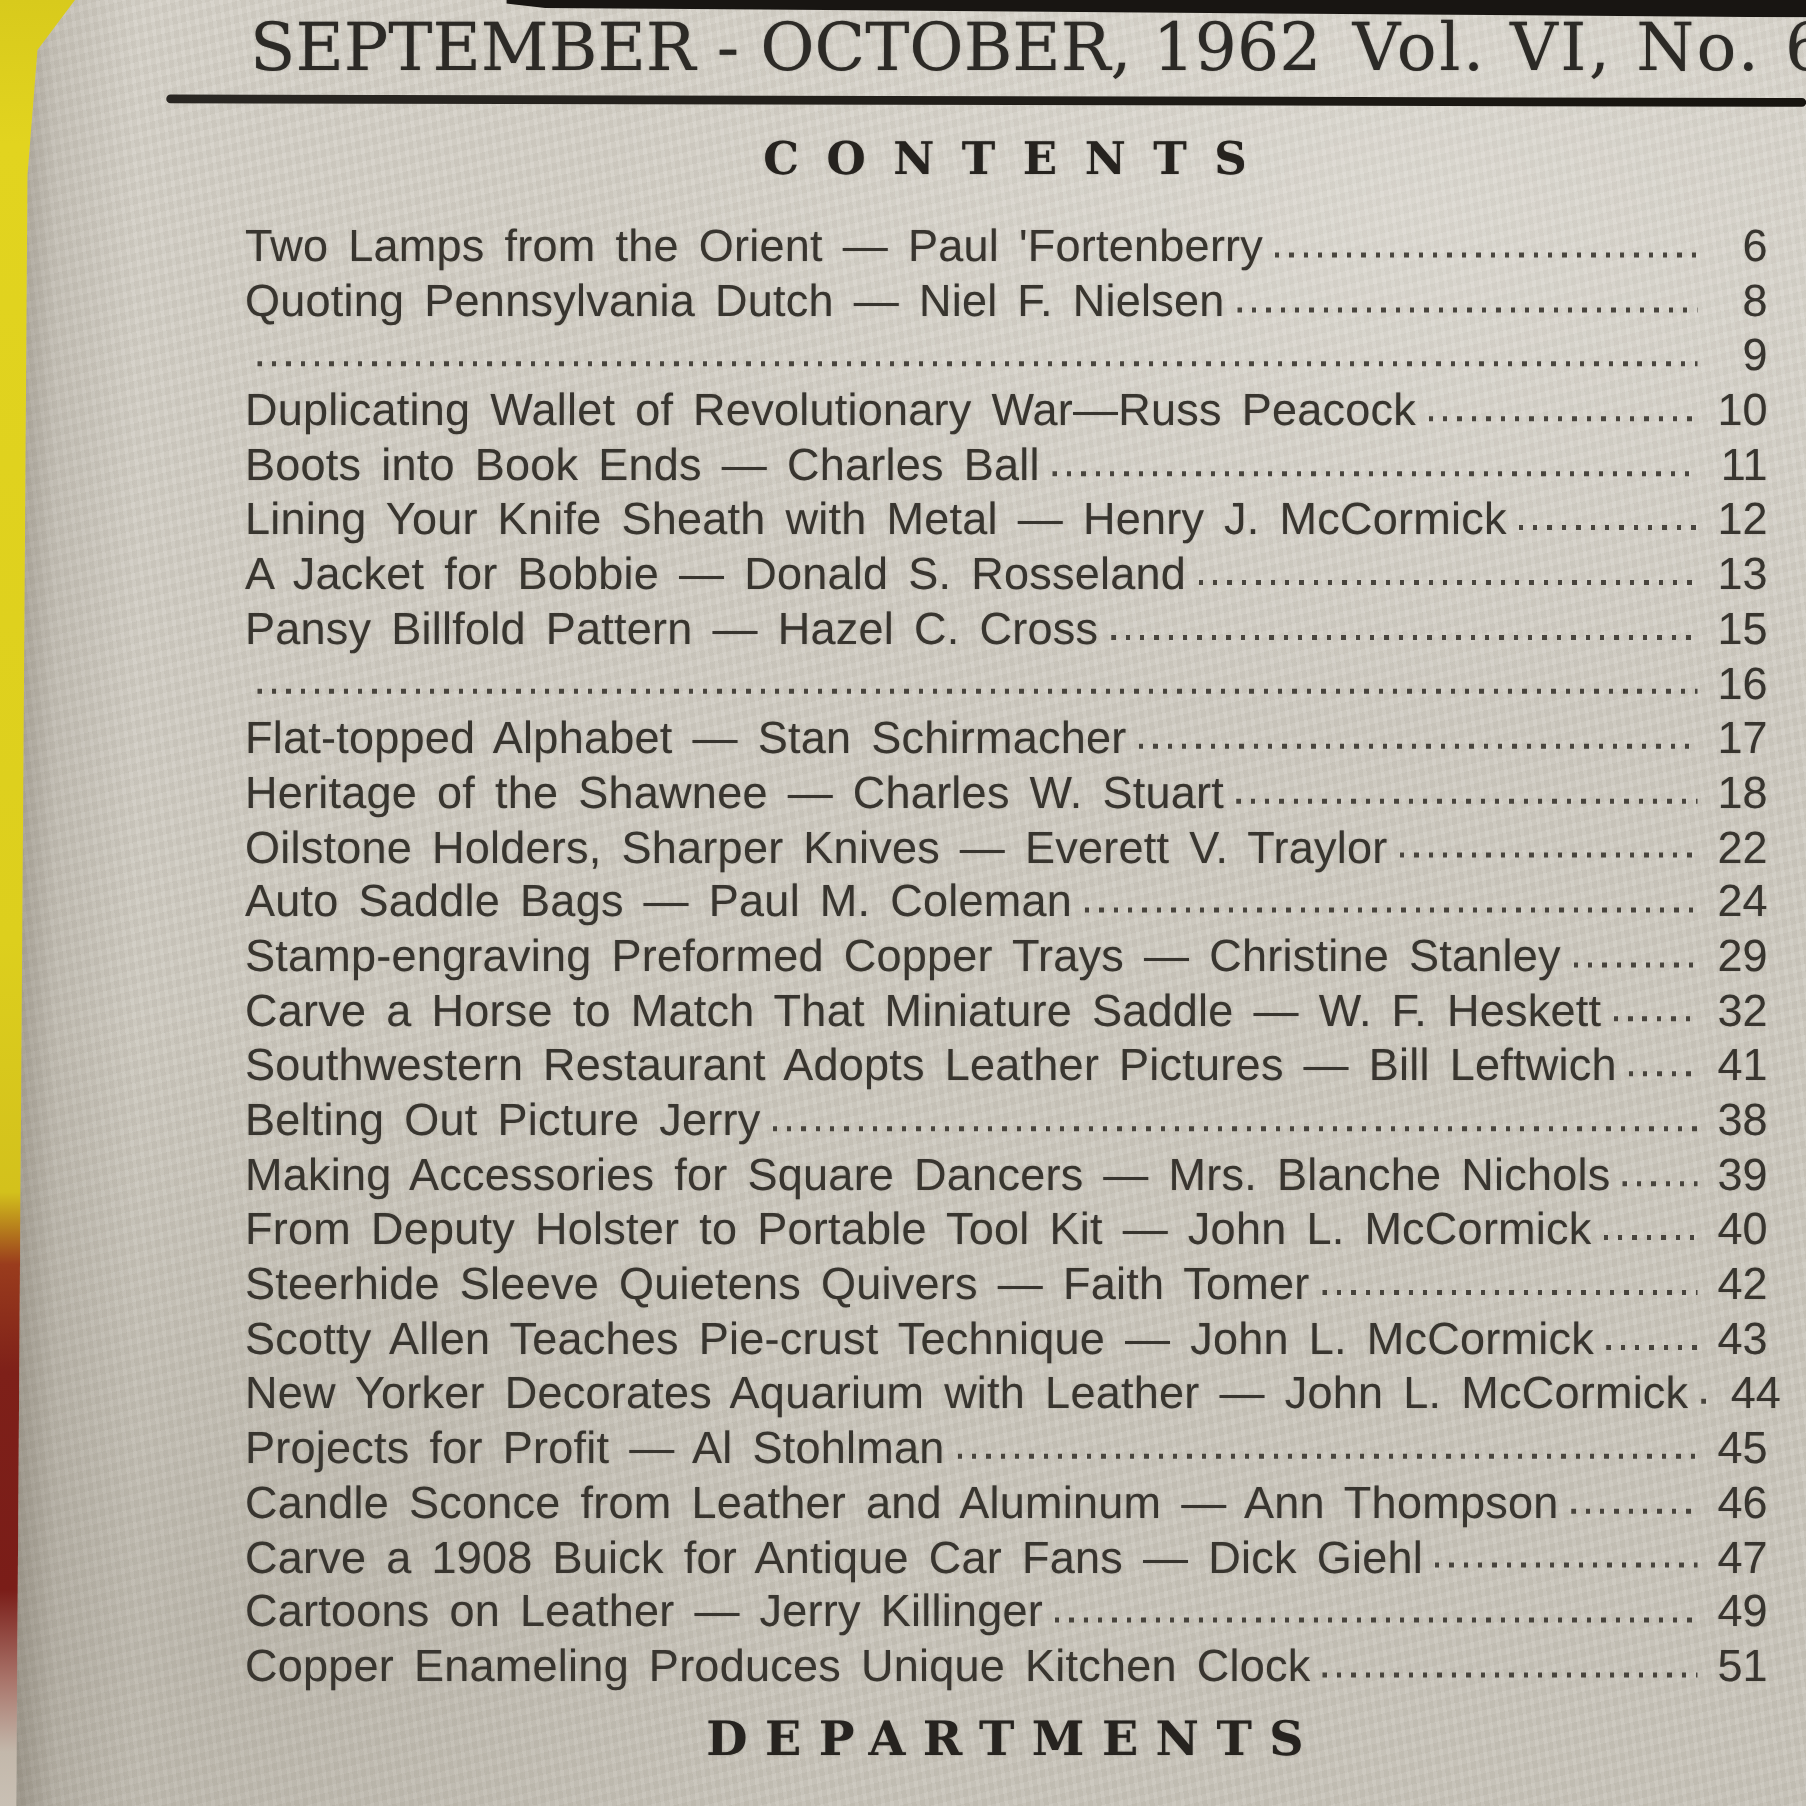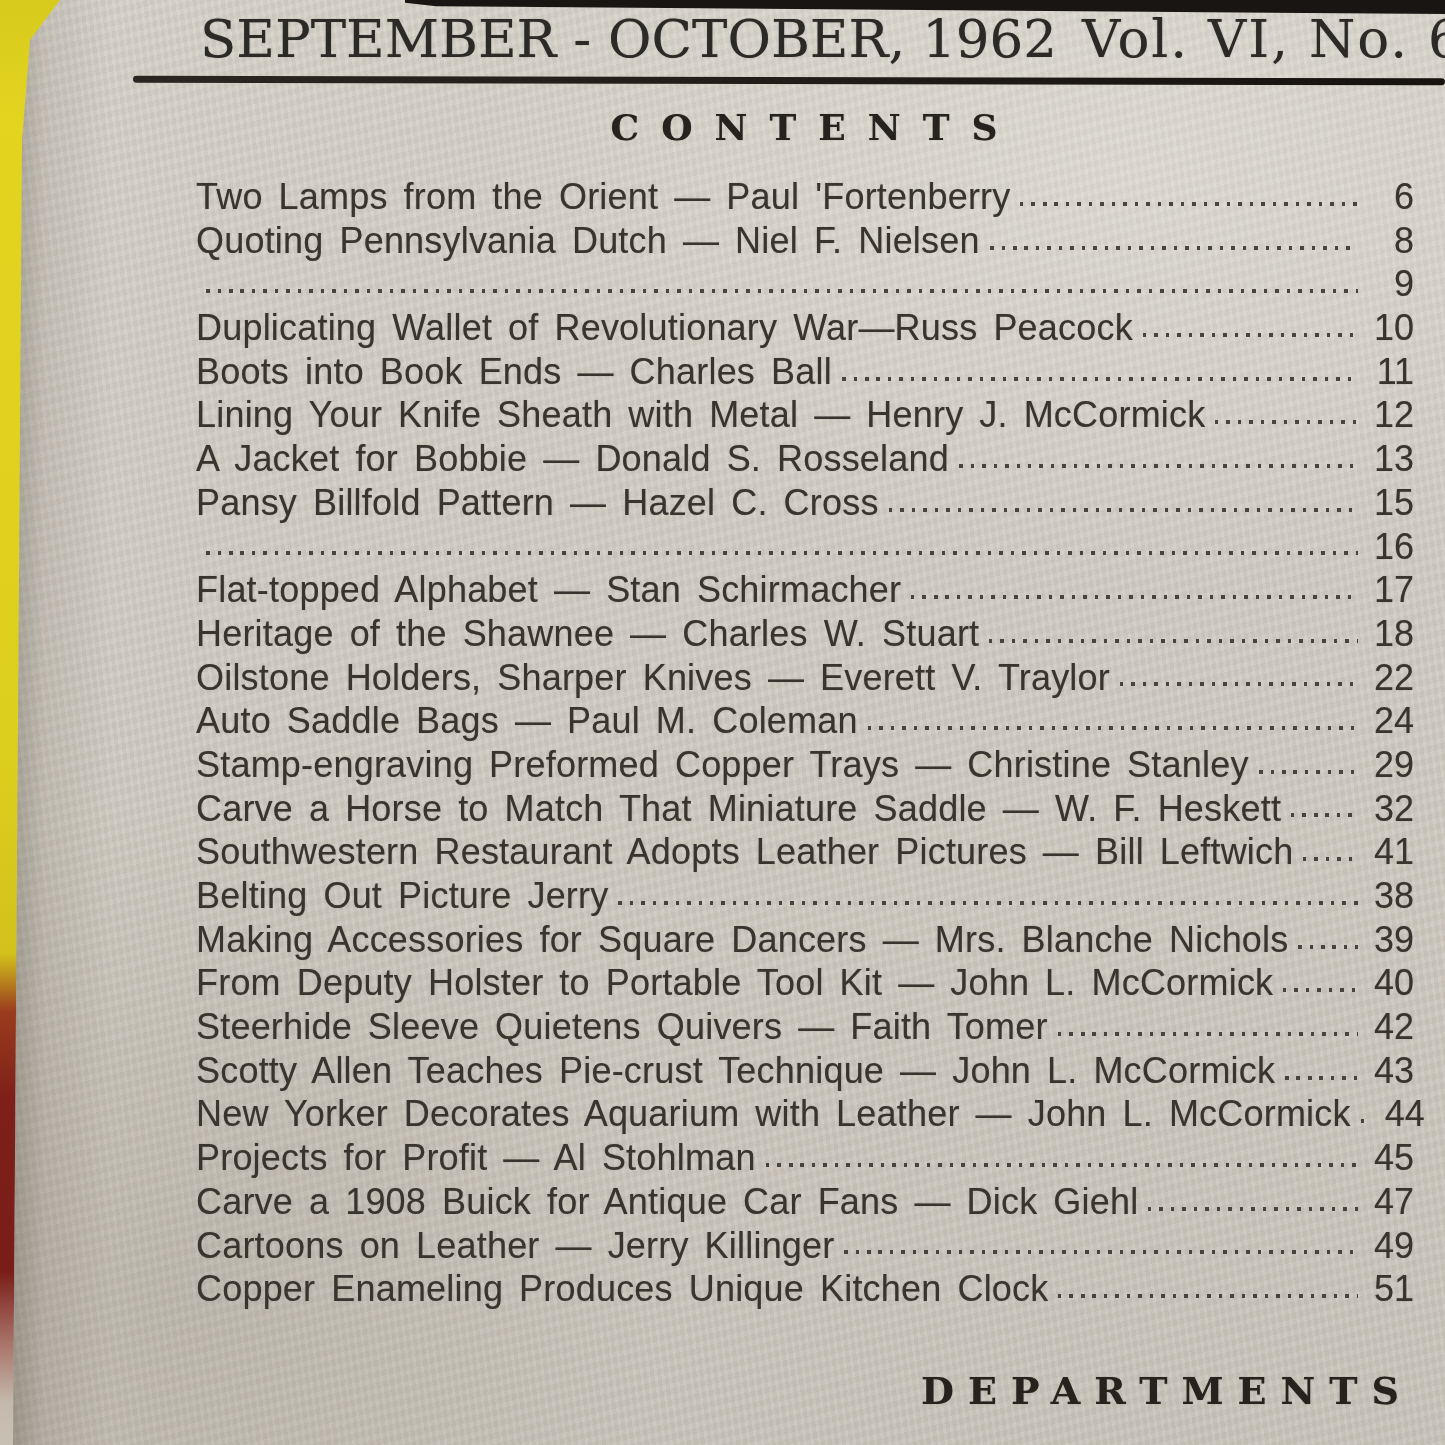--- a/index.html
+++ b/index.html
@@ -57,21 +57,21 @@
     background:linear-gradient(90deg,#2a2723,#17140f);
     border-radius:4px;transform:rotate(.12deg);
   }
 
   .section-heading{
     position:absolute;left:195px;width:1218px;text-align:center;
     font-family:"DejaVu Serif", serif;font-weight:bold;color:#26231f;
     text-shadow:0 0 1px rgba(38,35,31,.45);
   }
   .contents-heading{top:106px;font-size:36px;letter-spacing:22px;text-indent:22px;}
-  .departments-heading{top:1368px;font-size:38px;letter-spacing:14px;text-indent:14px;text-align:right;}
+  .departments-heading{top:1368px;font-size:38px;letter-spacing:14px;text-indent:14px;}
 
   .toc{
     position:absolute;left:196px;top:175px;width:1218px;
     color:#38352f;font-size:36px;
   }
   .toc-row{
     display:flex;align-items:baseline;height:43.7px;line-height:43.7px;
     white-space:nowrap;
   }
   .toc-title{word-spacing:.16em;letter-spacing:.2px;text-shadow:0 0 1px rgba(56,53,47,.35);}
@@ -232,20 +232,25 @@
     <span class="dot-leader"></span>
     <span class="toc-page">44</span>
   </div>
 
   <div class="toc-row">
     <span class="toc-title">Projects for Profit — Al Stohlman</span>
     <span class="dot-leader"></span>
     <span class="toc-page">45</span>
   </div>
 
+  <div class="toc-row">
+    <span class="toc-title">Candle Sconce from Leather and Aluminum — Ann Thompson</span>
+    <span class="dot-leader"></span>
+    <span class="toc-page">46</span>
+  </div>
 
   <div class="toc-row">
     <span class="toc-title">Carve a 1908 Buick for Antique Car Fans — Dick Giehl</span>
     <span class="dot-leader"></span>
     <span class="toc-page">47</span>
   </div>
 
   <div class="toc-row">
     <span class="toc-title">Cartoons on Leather — Jerry Killinger</span>
     <span class="dot-leader"></span>

